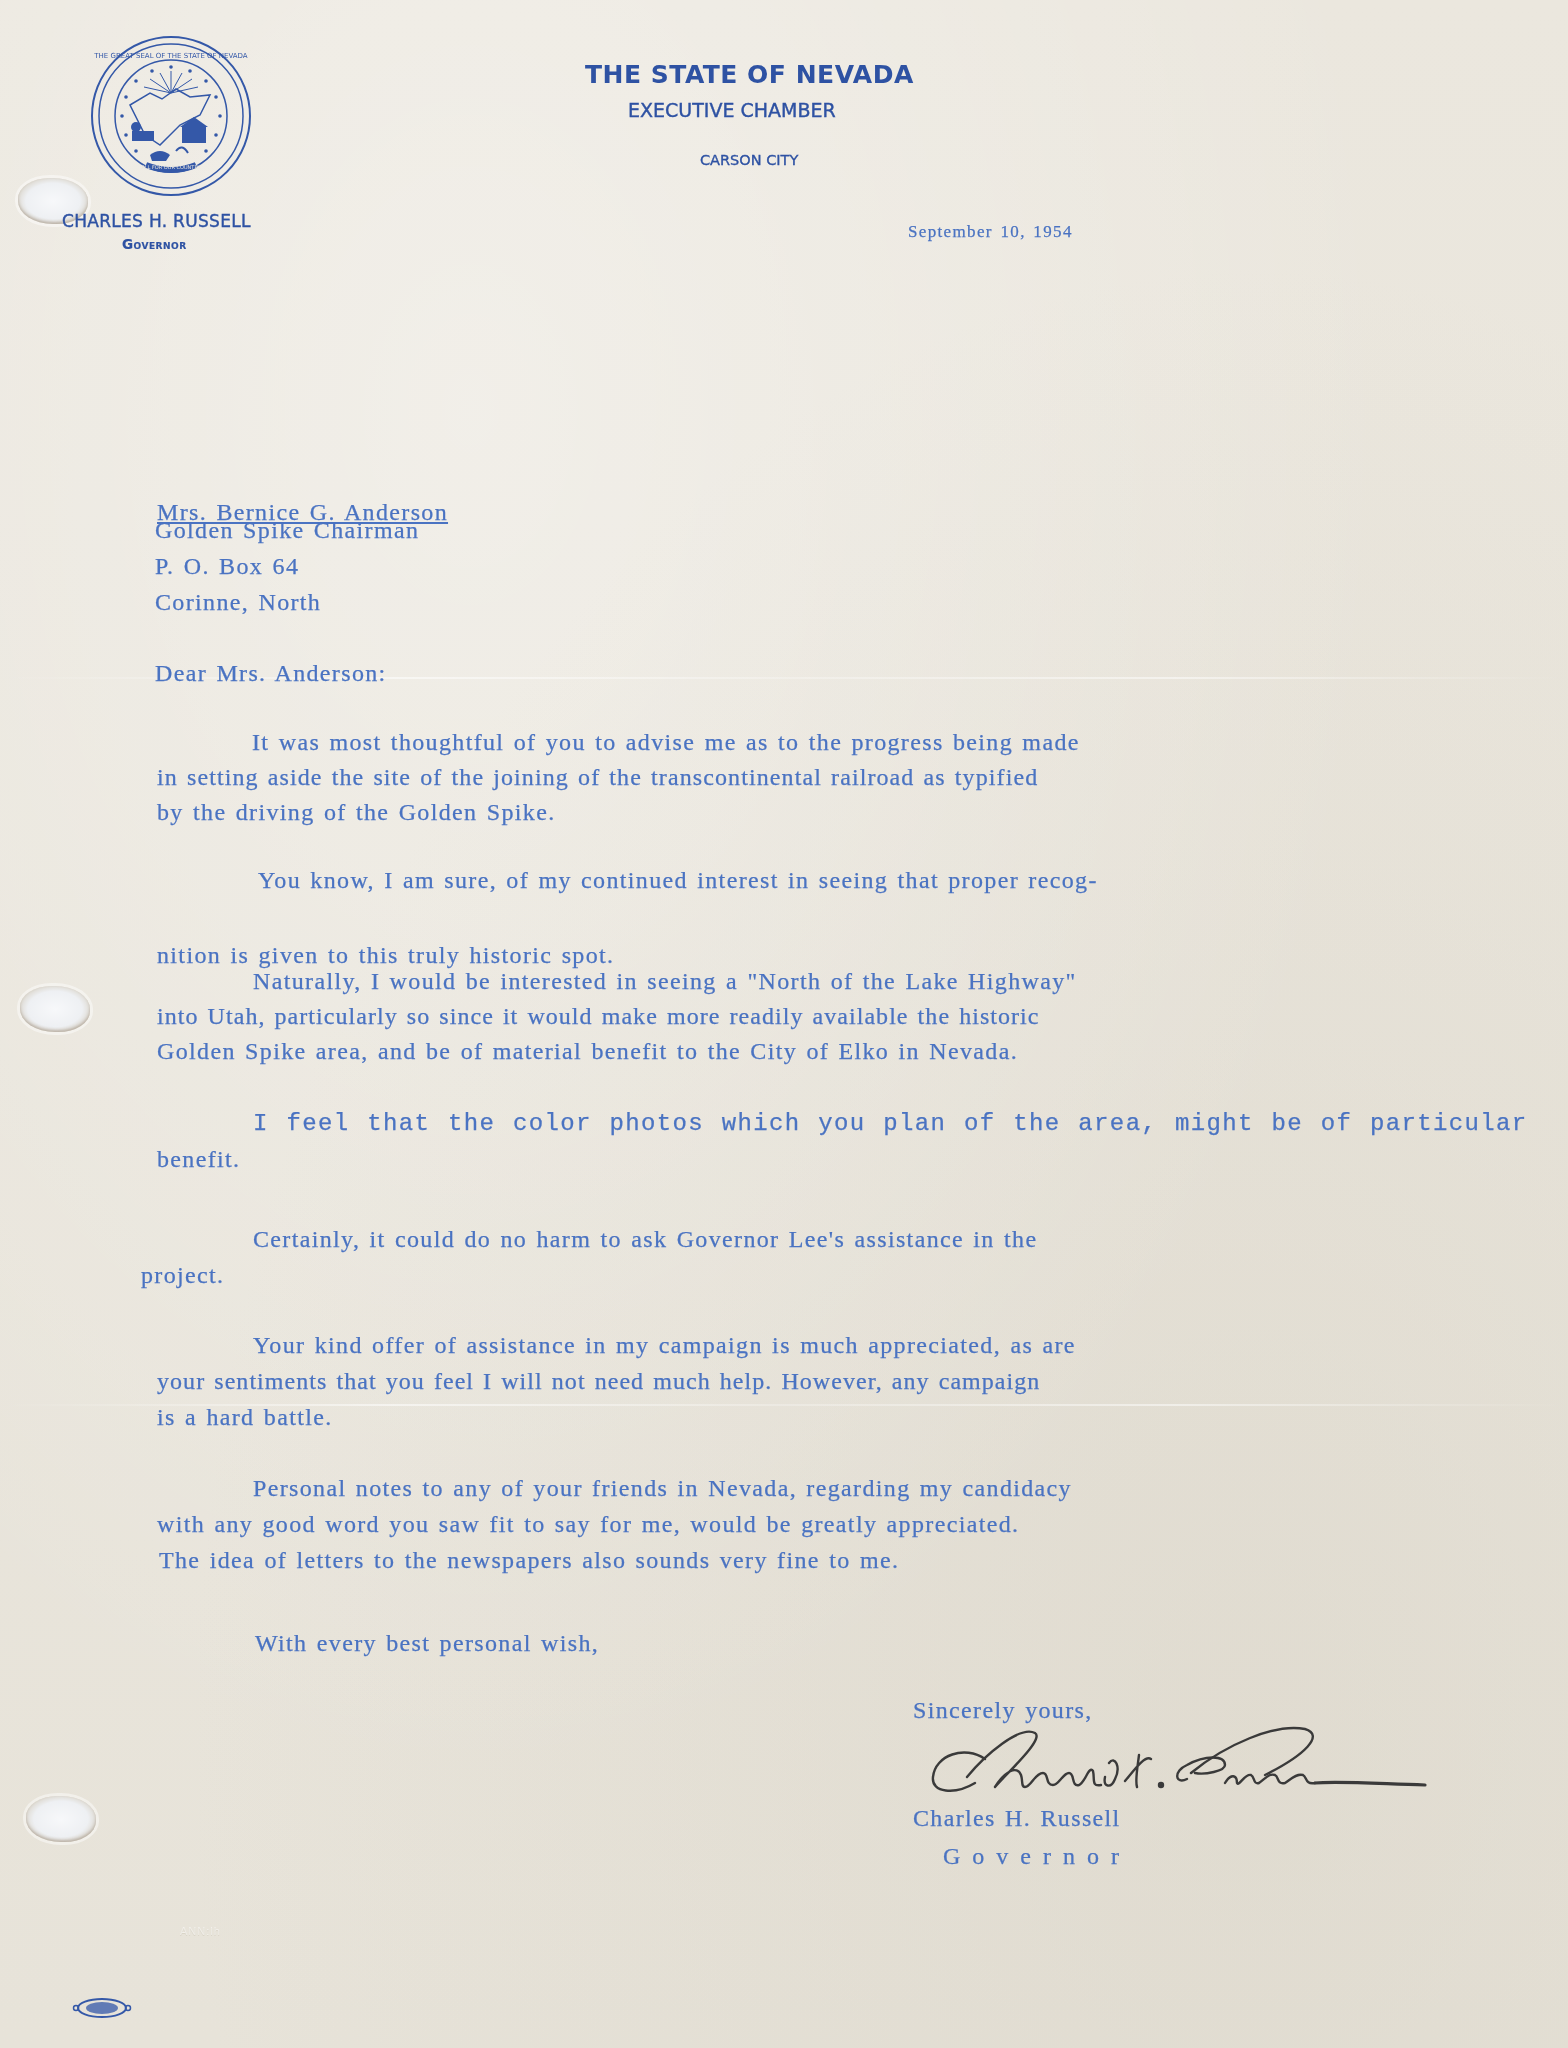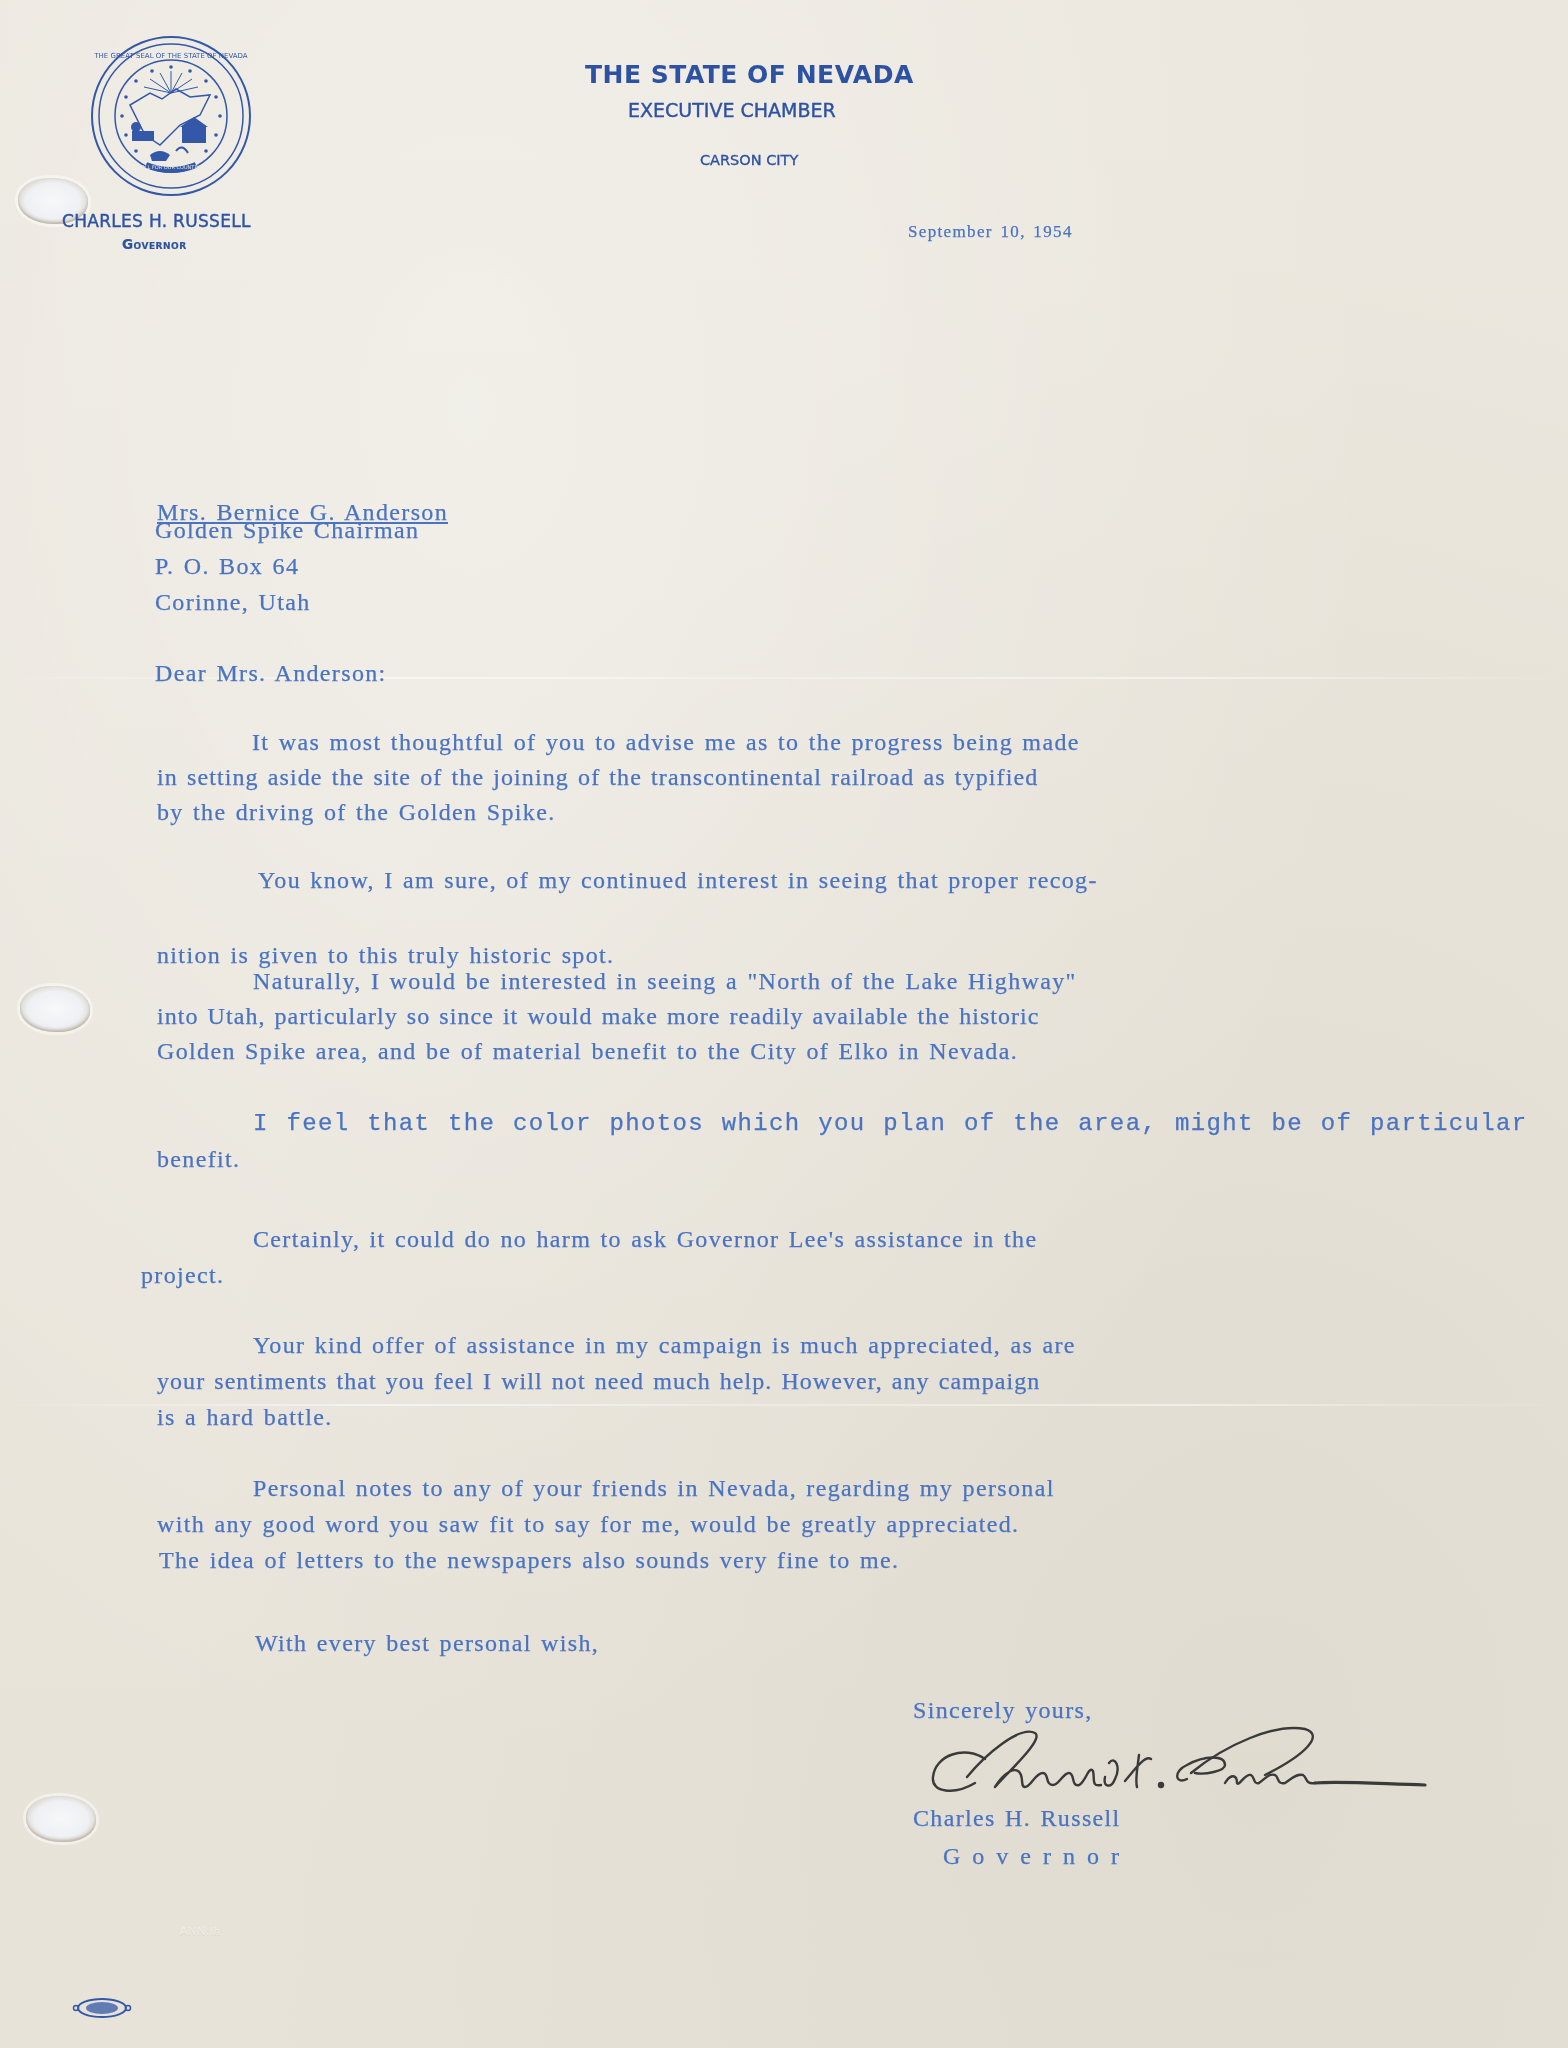--- a/index.html
+++ b/index.html
@@ -95,21 +95,21 @@
 <div class="lh lh-city">CARSON CITY</div>
 <div class="lh lh-name">CHARLES H. RUSSELL</div>
 <div class="lh lh-gov">Governor</div>
 
 <div class="t" style="left:908px; top:222px; font-size:17px;">September 10, 1954</div>
 
 <div>
   <div class="t" style="left:157px; top:499px;text-decoration:underline;">Mrs. Bernice G. Anderson</div>
   <div class="t" style="left:155px; top:517px;">Golden Spike Chairman</div>
   <div class="t" style="left:155px; top:553px;">P. O. Box 64</div>
-  <div class="t" style="left:155px; top:589px;">Corinne, Utah</div>
+  <div class="t" style="left:155px; top:589px;">Corinne, North</div>
 </div>
 
 <div class="t" style="left:155px; top:660px;">Dear Mrs. Anderson:</div>
 
 <div>
   <div>
     <div class="t" style="left:252px; top:729px;">It was most thoughtful of you to advise me as to the progress being made</div>
     <div class="t" style="left:157px; top:764px; letter-spacing:1.1px;">in setting aside the site of the joining of the transcontinental railroad as typified</div>
     <div class="t" style="left:157px; top:799px;">by the driving of the Golden Spike.</div>
   </div>
@@ -129,21 +129,21 @@
   <div>
     <div class="t" style="left:253px; top:1226px;">Certainly, it could do no harm to ask Governor Lee's assistance in the</div>
     <div class="t" style="left:141px; top:1262px;">project.</div>
   </div>
   <div>
     <div class="t" style="left:253px; top:1332px;">Your kind offer of assistance in my campaign is much appreciated, as are</div>
     <div class="t" style="left:157px; top:1368px; letter-spacing:1.05px;">your sentiments that you feel I will not need much help.  However, any campaign</div>
     <div class="t" style="left:157px; top:1404px;">is a hard battle.</div>
   </div>
   <div>
-    <div class="t" style="left:253px; top:1475px;">Personal notes to any of your friends in Nevada, regarding my personal</div>
+    <div class="t" style="left:253px; top:1475px;">Personal notes to any of your friends in Nevada, regarding my candidacy</div>
     <div class="t" style="left:157px; top:1511px;">with any good word you saw fit to say for me, would be greatly appreciated.</div>
     <div class="t" style="left:159px; top:1547px;">The idea of letters to the newspapers also sounds very fine to me.</div>
   </div>
   <div>
     <div class="t" style="left:255px; top:1630px;">With every best personal wish,</div>
   </div>
 </div>
 
 <div class="t" style="left:913px; top:1697px;">Sincerely yours,</div>
 

